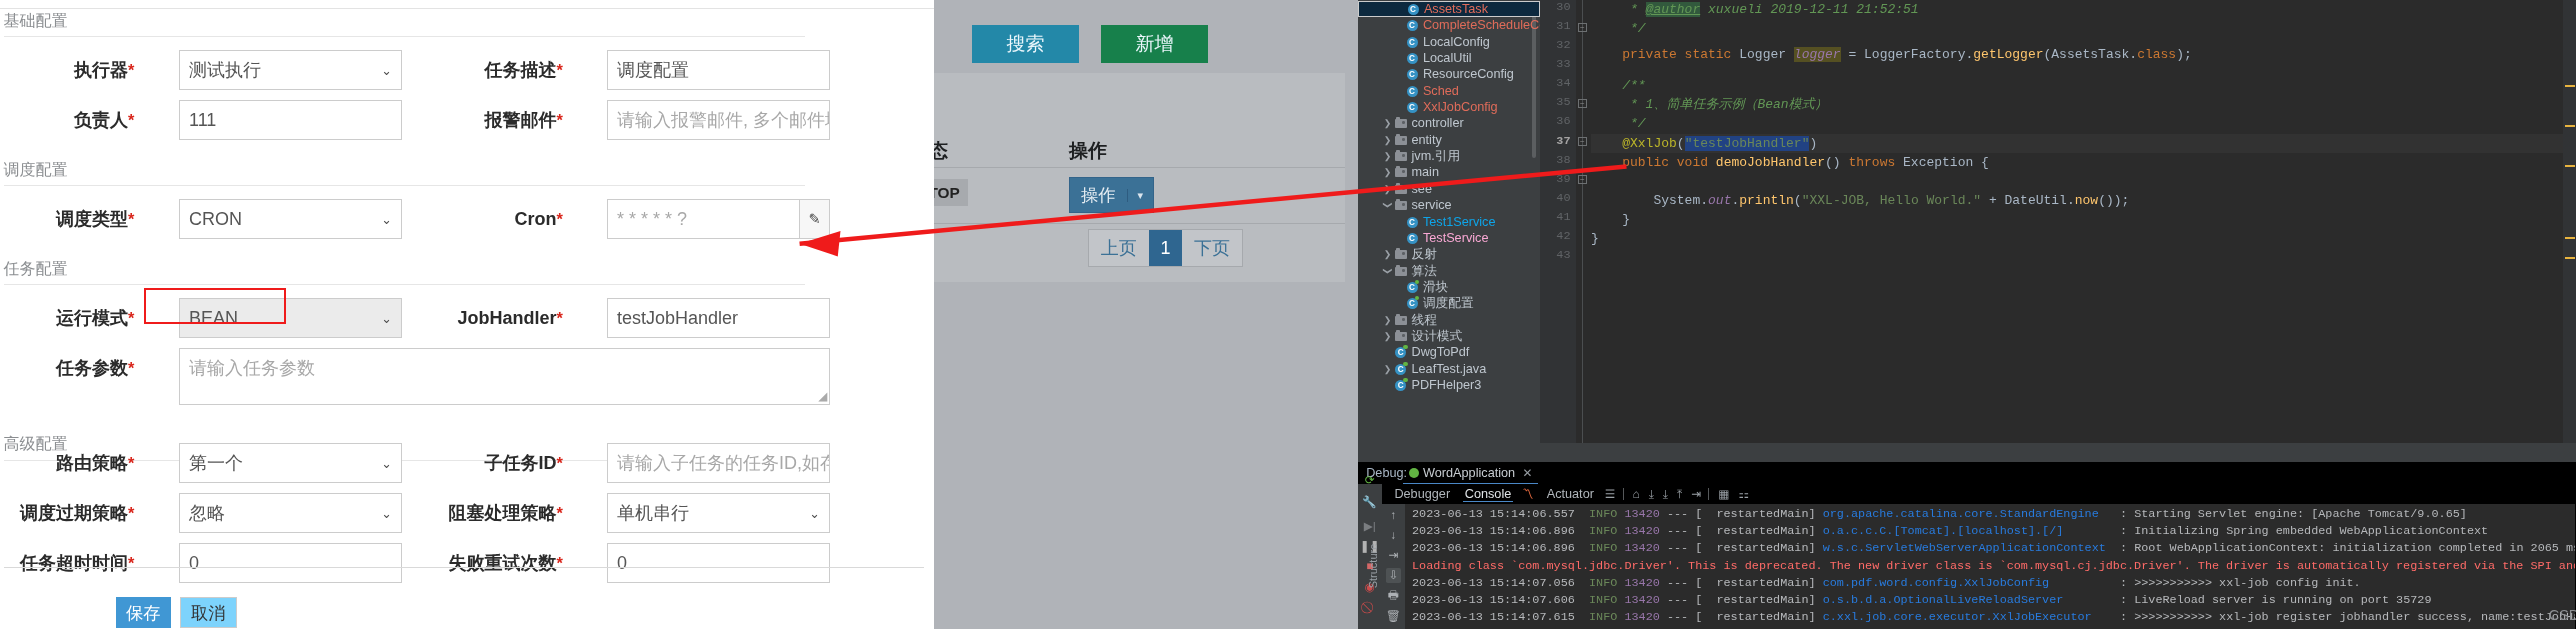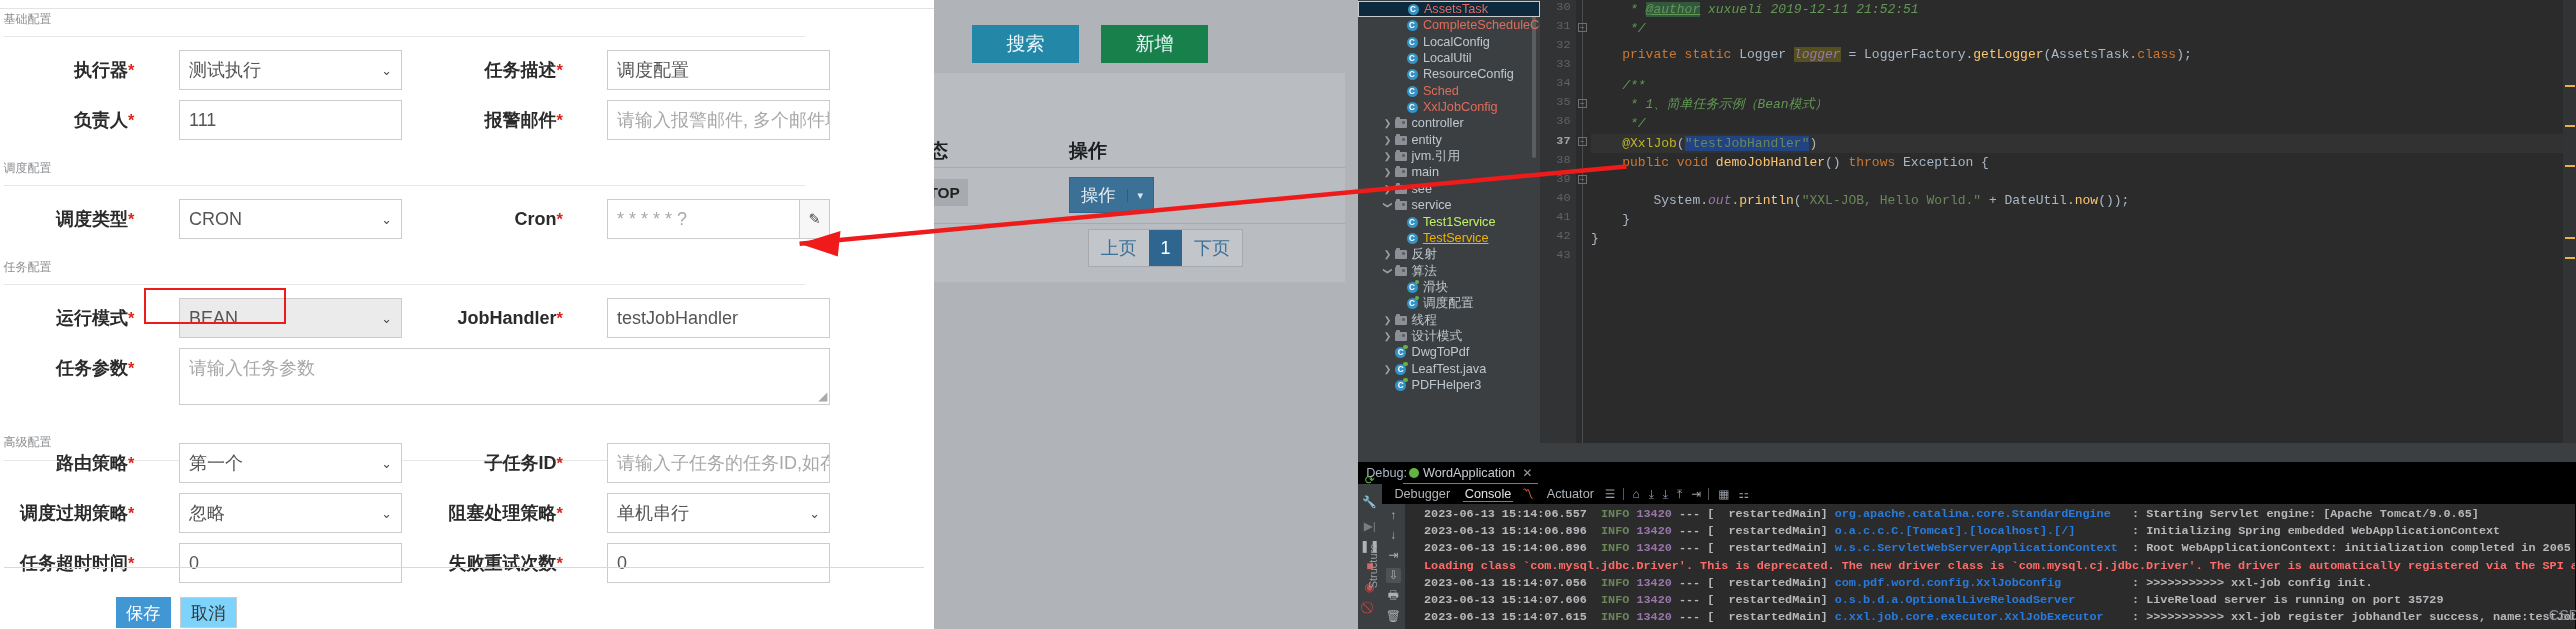--- a/index.html
+++ b/index.html
@@ -50,21 +50,21 @@
   .bd-op .caret { border-left: 0.9px solid #2e5c80; padding: 0 10px; color: #dbe6ee; font-size: 11px; }
   .bd-pager { position: absolute; left: 343px; top: 156px; display: flex; border: 0.9px solid #a6a9ad; }
   .bd-pager div { height: 36px; line-height: 36px; padding: 0 11.8px; font-size: 18px; color: #3b7196; background: #c2c5c9; }
   .bd-pager div.cur { background: #2f6690; color: #fff; }
 
   
   .modal { position: absolute; left: 0; top: 0; width: 934px; height: 630px; background: #fff; border-bottom: 0; }
   .modal-top-rule { position: absolute; left: 0; top: 8.2px; width: 934px; height: 0.9px; background: #e3e3e3; }
 
   .sect-title {
-    position: absolute; font-size: 12px; color: #8b8e91; padding-bottom: 5.5px; white-space: nowrap;
+    position: absolute; font-size: 16px; color: #8b8e91; padding-bottom: 5.5px; white-space: nowrap;
   }
   .sect-rule { position: absolute; height: 0.9px; background: #e6e6e6; }
 
   .frow { position: absolute; height: 40px; }
   .flabel {
     position: absolute; text-align: right; font-size: 18px; font-weight: bold;
     color: #2b2b2b; line-height: 40px; white-space: nowrap;
   }
   .req { color: #d9261c; font-size: 16.4px; }
   .fctl { position: absolute; padding-left: 36px; }
@@ -201,21 +201,21 @@
 
   .dbg-side { position: absolute; left: 23.6px; top: 42px; width: 23.6px; height: 125px; background: #3c3f41; }
   .ds-ic { position: absolute; left: 4.5px; width: 14.5px; height: 14.5px; display: flex; align-items: center; justify-content: center; color: #adb1b5; font-size: 11.8px; }
   .ds-ic.active { background: #4e5254; border-radius: 1.8px; }
 
   .console {
     position: absolute; left: 47px; top: 42px; width: 1170px; height: 125px;
     background: #2b2b2b; font-family: "Liberation Mono", monospace; font-size: 11.8px;
     white-space: pre; overflow: hidden;
   }
-  .logline { position: absolute; left: 19px; height: 17.3px; line-height: 17.3px; font-weight: bold; }
+  .logline { position: absolute; left: 7px; height: 17.3px; line-height: 17.3px; }
   .lg-date { color: #b6b8bb; }
   .lg-info { color: #6a8759; }
   .lg-pid { color: #9876aa; }
   .lg-dash { color: #b6b8bb; }
   .lg-thread { color: #b6b8bb; }
   .lg-class { color: #287bde; }
   .lg-msg { color: #b6b8bb; }
   .lg-err { color: #ff6b68; }
 
   .watermark {
@@ -462,28 +462,28 @@
           <span class="icn">
             <span class="fld"></span>
           </span>
           <span class="txt" style="color: rgb(191, 199, 207);">service</span>
         </div>
         <div class="tnode" style="top: 214px; left: 35px;">
           <span class="arrow"></span>
           <span class="icn">
             <span class="c-badge">C</span>
           </span>
-          <span class="txt" style="color: #bef264;">Test1Service</span>
+          <span class="txt" style="color: #0ea5e9;">Test1Service</span>
         </div>
         <div class="tnode" style="top: 230px; left: 35px;">
           <span class="arrow"></span>
           <span class="icn">
             <span class="c-badge">C</span>
           </span>
-          <span class="txt" style="color: #eab308; text-decoration: underline;">TestService</span>
+          <span class="txt" style="color: #f9a8d4;">TestService</span>
         </div>
         <div class="tnode" style="top: 246px; left: 23.6px;">
           <span class="arrow">❯</span>
           <span class="icn">
             <span class="fld"></span>
           </span>
           <span class="txt" style="color: rgb(191, 199, 207);">反射</span>
         </div>
         <div class="tnode" style="top: 263px; left: 23.6px;">
           <span class="arrow" style="transform: rotate(90deg);">❯</span>

